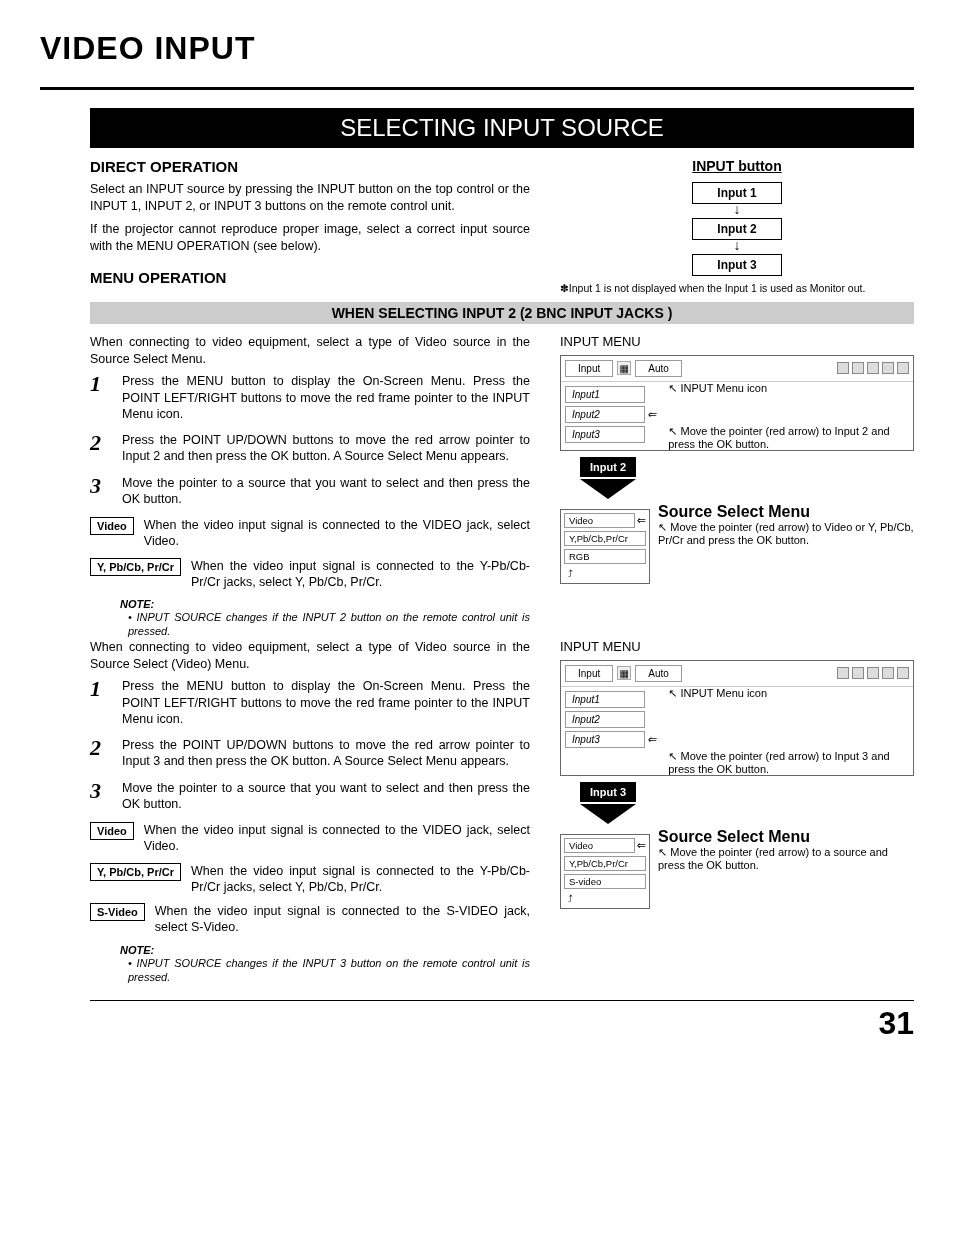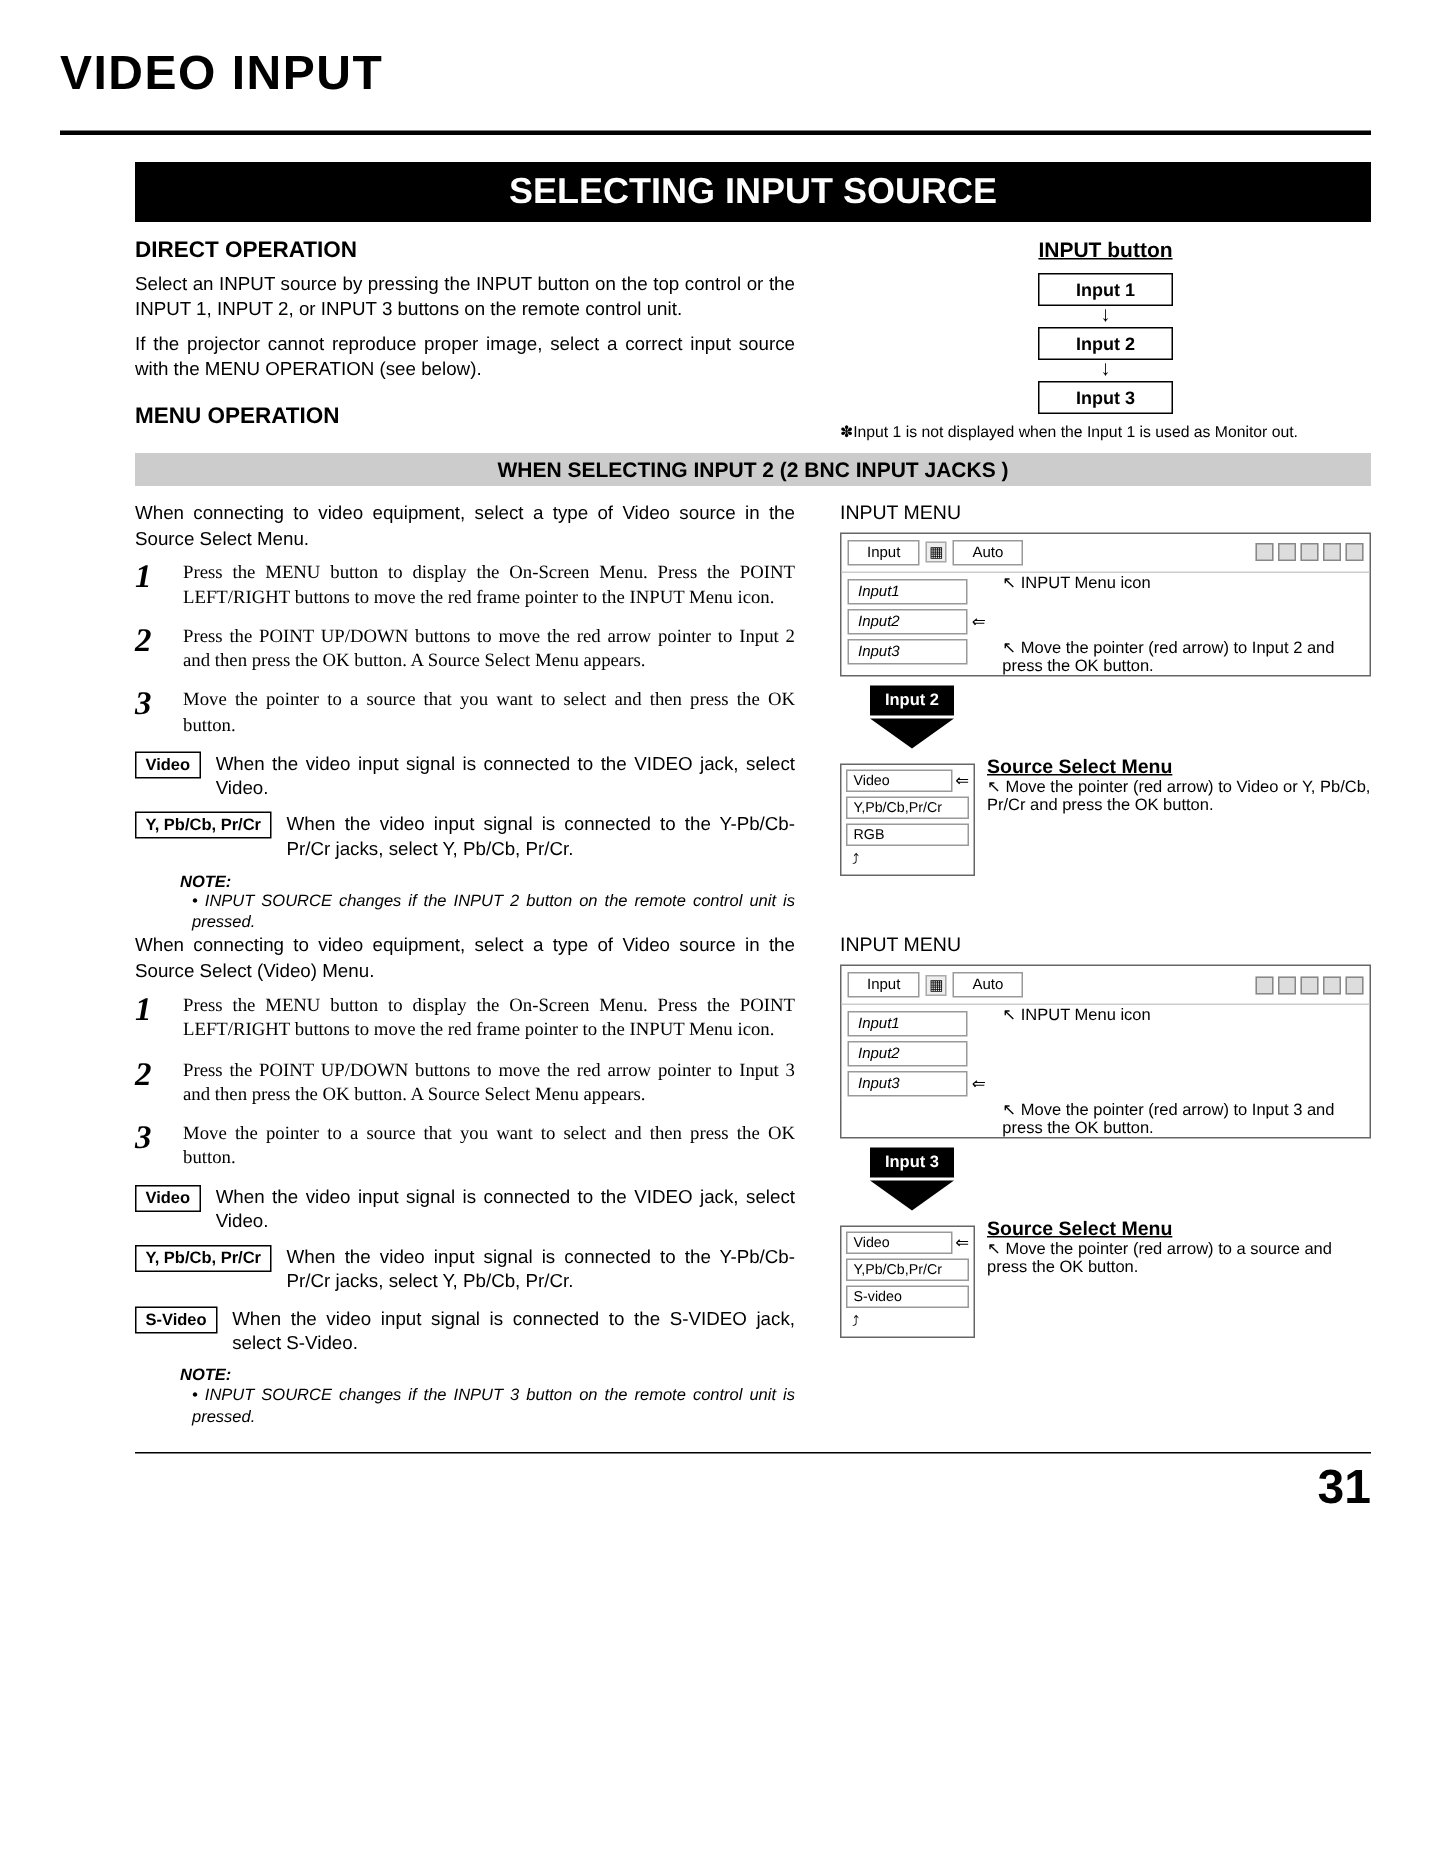--- a/index.html
+++ b/index.html
@@ -17,21 +17,21 @@
     font-weight: 900;
     letter-spacing: 1px;
     border-bottom: 3px solid #000;
     padding-bottom: 20px;
     margin-bottom: 18px;
   }
   .section-banner {
     background: #000;
     color: #fff;
     font-size: 24px;
-    font-weight: 700;
+    font-weight: 400;
     text-align: center;
     padding: 6px 0;
     margin-left: 50px;
     margin-bottom: 10px;
   }
   .content-wrap {
     margin-left: 50px;
   }
   .two-col {
     display: flex;
@@ -60,39 +60,39 @@
   .gray-bar {
     background: #ccc;
     font-weight: 900;
     text-align: center;
     font-size: 14px;
     padding: 3px 0;
     margin: 6px 0 10px 0;
   }
   .step-row { display: flex; gap: 14px; margin-bottom: 10px; align-items: flex-start; }
   .step-num { font-family: Georgia, 'Times New Roman', serif; font-style: italic; font-weight: bold; font-size: 22px; line-height: 1; width: 18px; }
-  .step-text { flex: 1; text-align: justify; font-size: 12.5px; line-height: 1.3; font-family: Liberation Serif, serif; }
+  .step-text { flex: 1; text-align: justify; font-size: 12.5px; line-height: 1.3; }
   .opt-row { display: flex; gap: 10px; margin-bottom: 8px; align-items: flex-start; }
   .opt-box { border: 1px solid #000; font-weight: 900; font-size: 11px; padding: 2px 6px; white-space: nowrap; }
   .opt-text { flex: 1; text-align: justify; font-size: 12.5px; line-height: 1.3; }
   .note-block { margin-left: 30px; font-size: 11px; }
   .note-label { font-weight: 900; font-style: italic; }
   .note-text { font-style: italic; text-align: justify; line-height: 1.3; padding-left: 8px; }
   .menu-title { font-weight: 400; font-size: 13px; margin-bottom: 6px; }
   .menu-panel { border: 1px solid #666; font-size: 10px; }
   .menu-top-row { display:flex; align-items:center; padding:4px; gap:4px; border-bottom:1px solid #ccc;}
   .menu-cell { border: 1px solid #999; padding: 2px 12px; font-size: 10px; text-align: center; }
   .menu-cell.sm { padding: 2px 6px; font-size:10px; background:#eee; border:1px solid #aaa; width:14px; height:14px; display:flex; align-items:center; justify-content:center;}
   .icon-strip { display:flex; gap:3px; margin-left:auto;}
   .menu-body { display:flex; }
   .menu-list { display:flex; flex-direction:column; padding:4px; gap:3px;font-style:italic;}
   .menu-item { border:1px solid #999; padding: 2px 20px 2px 6px; font-size:10px; width:80px;}
   .menu-annot { font-size: 11px; padding-left:8px; flex:1; }
   .annot-label { margin-bottom:30px; display:block;}
-  .source-title { font-weight:900; text-decoration: underline; font-size:13px; }
+  .source-title { font-weight:900; font-size:16px; }
   .big-down-arrow {
     width: 0; height: 0;
     border-left: 28px solid transparent;
     border-right: 28px solid transparent;
     border-top: 20px solid #000;
     margin: 2px 0 0 20px;
     position: relative;
   }
   .arrow-stem {
     width: 56px; height: 20px; background: #000; margin-left: 20px;

